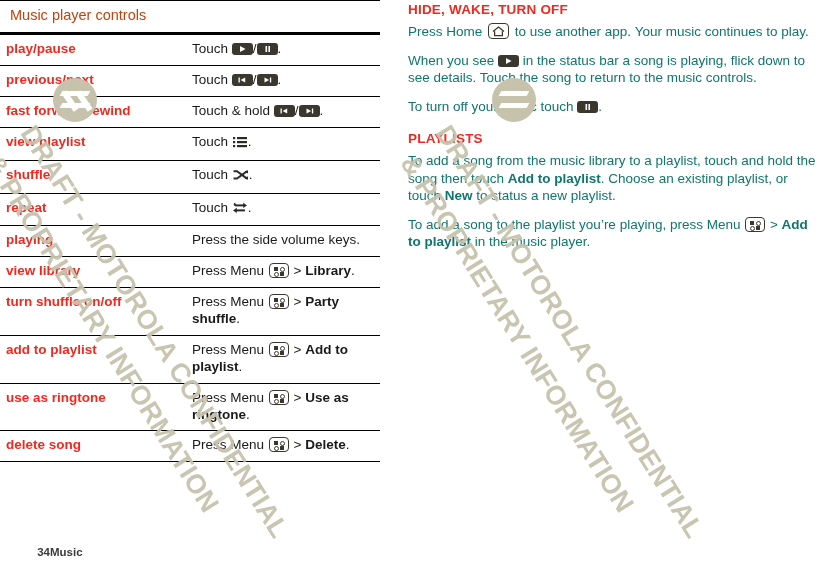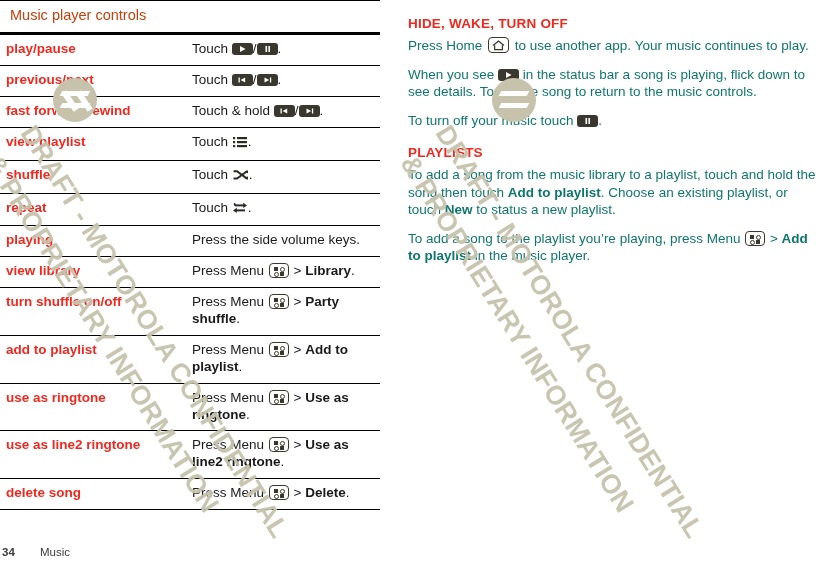--- a/index.html
+++ b/index.html
@@ -205,43 +205,43 @@
     position: absolute;
     left: 408px; top: 0;
     width: 415px;
     z-index: 2;
   }
   h2.sec {
     color: #ee2a20;
     font-size: 13.5px;
     font-weight: bold;
     letter-spacing: .2px;
-    margin: 16px 0 6px 0;
+    margin: 2px 0 6px 0;
     text-transform: uppercase;
   }
   h2.sec.second { margin-top: 16px; }
   p.body {
     font-size: 13.5px;
     line-height: 1.30;
     margin: 0 0 11px 0;
     color: #0f766e;
   }
   p.body b { font-weight: bold; }
 
   
   #footer {
     position: absolute;
     left: 0; bottom: 8px;
     width: 380px;
     font-size: 11.5px;
     color: #3b3b3b;
     z-index: 3;
   }
-  #footer .pg { font-weight: bold; display:inline-block; width: 38px; padding-left: 2px;}
-  #footer .lbl { font-weight: normal; margin-top: 13px; }
+  #footer .pg { font-weight: bold; display:inline-block; width: 38px; padding-left: 12px; text-align: right;}
+  #footer .lbl { font-weight: bold; margin-top: 13px; }
 </style>
 </head>
 <body>
 
 <div id="watermark">
   <div class="wm-logo">
     <div class="wm-logo-bar"></div>
       <div class="wm-logo-bar2"></div>
   </div>
   <div class="wm-logo2"></div>
@@ -341,24 +341,20 @@
       <tr class="row">
         <td class="term">add to playlist</td>
         <td class="desc"><span>Press Menu </span><span class="keyicon"><i class="dot d1"></i><i class="dot d2"></i><i class="dot d3"></i><i class="dot d4"></i></span><span> &gt; </span><b>Add to playlist</b><span>.</span></td>
       </tr>
 
       <tr class="row">
         <td class="term">use as ringtone</td>
         <td class="desc"><span>Press Menu </span><span class="keyicon"><i class="dot d1"></i><i class="dot d2"></i><i class="dot d3"></i><i class="dot d4"></i></span><span> &gt; </span><b>Use as ringtone</b><span>.</span></td>
       </tr>
 
-      <tr class="row">
-        <td class="term">use as line2 ringtone</td>
-        <td class="desc"><span>Press Menu </span><span class="keyicon"><i class="dot d1"></i><i class="dot d2"></i><i class="dot d3"></i><i class="dot d4"></i></span><span> &gt; </span><b>Use as line2 ringtone</b><span>.</span></td>
-      </tr>
 
       <tr class="row lastrow">
         <td class="term">delete song</td>
         <td class="desc"><span>Press Menu </span><span class="keyicon"><i class="dot d1"></i><i class="dot d2"></i><i class="dot d3"></i><i class="dot d4"></i></span><span> &gt; </span><b>Delete</b><span>.</span></td>
       </tr>
     </tbody>
   </table>
 </div>
 
 <div id="right-col">

